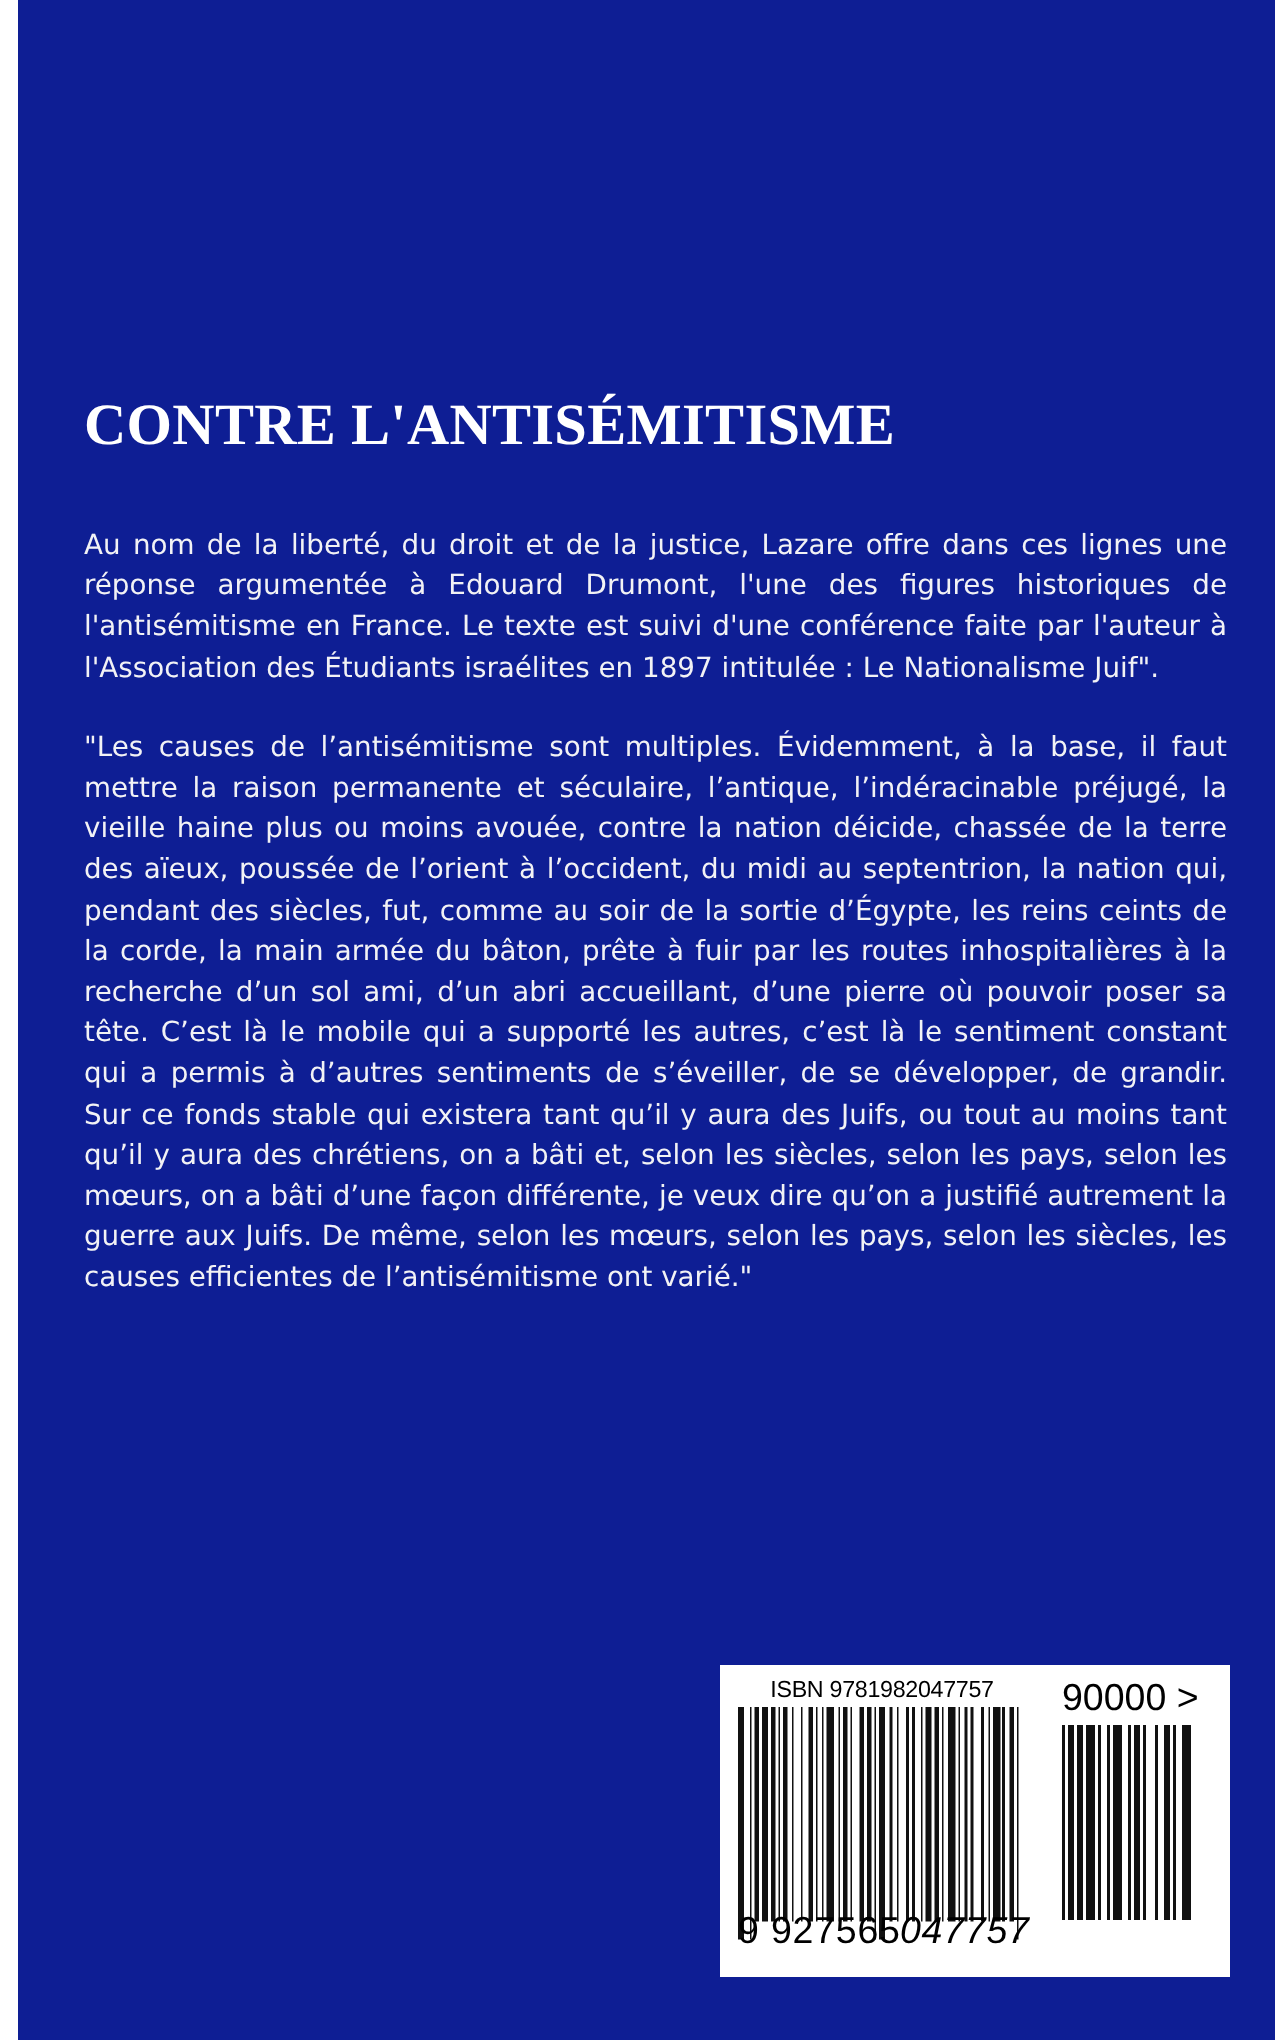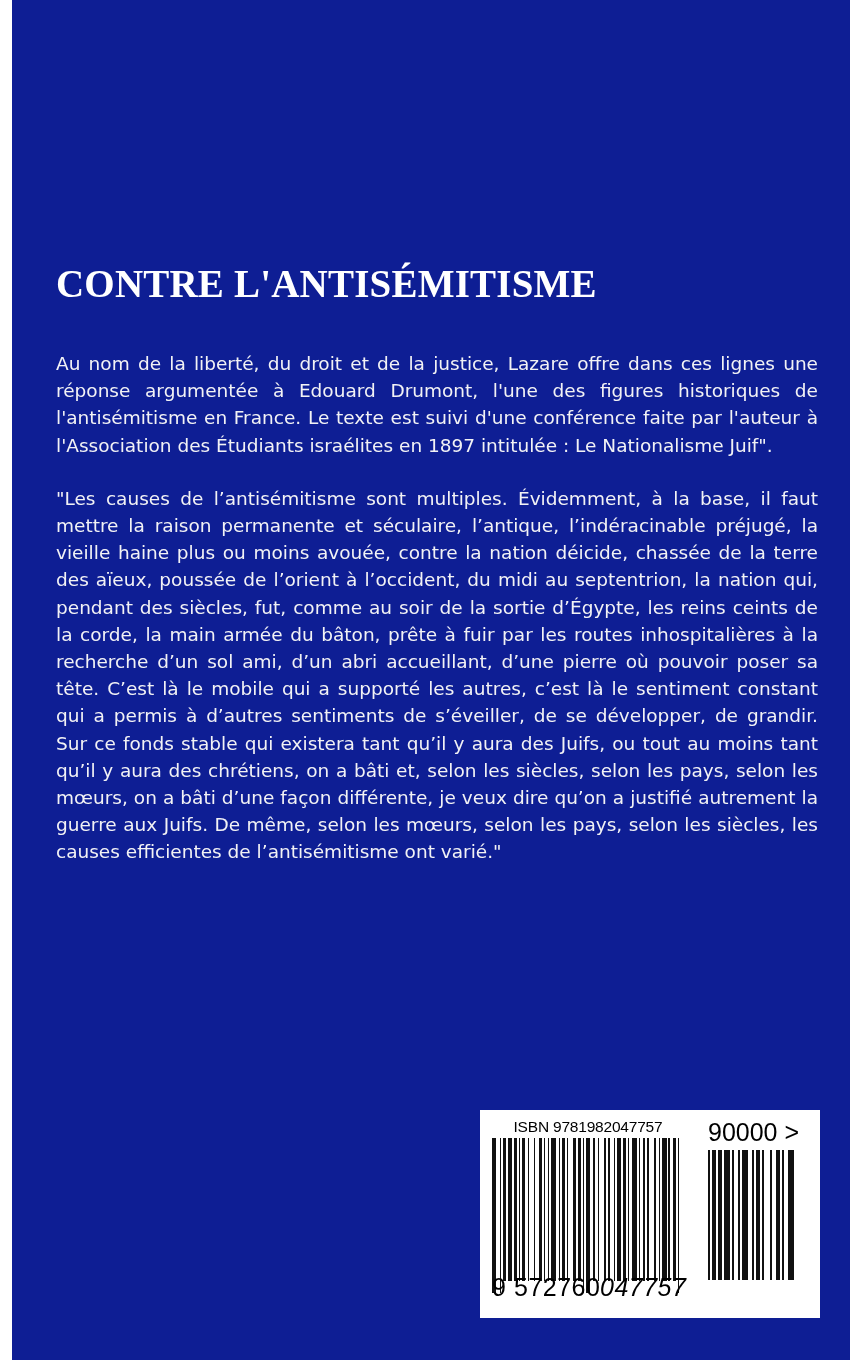--- a/index.html
+++ b/index.html
@@ -209,21 +209,21 @@
           <div class="bar" style="left: 154.537px; width: 2.87195px; background: rgb(17, 17, 17);"></div>
           <div class="bar" style="left: 162.341px; width: 1.31098px; background: rgb(17, 17, 17);"></div>
           <div class="bar" style="left: 167.024px; width: 1.31098px; background: rgb(17, 17, 17);"></div>
           <div class="bar" style="left: 170.146px; width: 4.43293px; background: rgb(17, 17, 17);"></div>
           <div class="bar" style="left: 176.39px; width: 1.31098px; background: rgb(17, 17, 17);"></div>
           <div class="bar" style="left: 181.073px; width: 2.87195px; background: rgb(17, 17, 17);"></div>
           <div class="bar guard" style="left: 185.756px; width: 1.31098px; background: rgb(17, 17, 17);"></div>
         </div>
       <div id="main-digits">
         <span class="d-lead">9</span>
-        <span class="d-left">572760</span>
+        <span class="d-left">927565</span>
         <span class="d-right">047757</span>
       </div>
     </div>
 
     <div id="barcode-addon">
       <div id="addon-text">90000  &gt;</div>
       <div id="addon-bars">
           <div class="bar" style="left: 0px; width: 1.75px; background: rgb(17, 17, 17);"></div>
           <div class="bar" style="left: 4px; width: 3.75px; background: rgb(17, 17, 17);"></div>
           <div class="bar" style="left: 10px; width: 3.75px; background: rgb(17, 17, 17);"></div>

